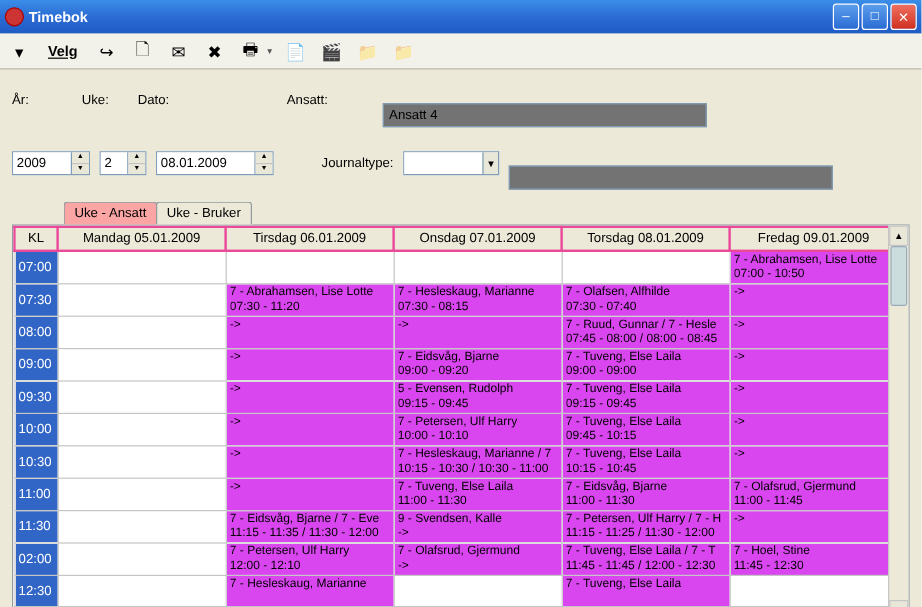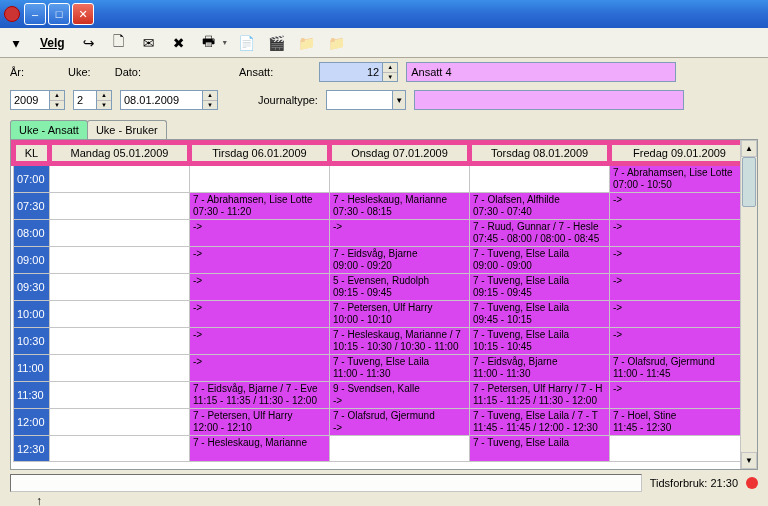--- a/index.html
+++ b/index.html
@@ -14,64 +14,65 @@
 
 .toolbar { height: 30px; background: #f3f2ea; border-bottom: 1px solid #aca899; display: flex; align-items: center; padding: 0 6px; gap: 10px; }
 .toolbar .menuword { font-size: 12px; text-decoration: underline; font-weight: bold; cursor: pointer; padding: 2px 4px; text-align: center; }
 .toolbar .tbicon { width: 20px; height: 20px; display: flex; align-items: center; justify-content: center; font-size: 14px; cursor: pointer; }
 .toolbar .dd { font-size: 8px; color: #555; margin-left: -6px; }
 
 .paramrow { display: flex; align-items: center; padding: 4px 10px; gap: 8px; background: #ece9d8; }
 .paramrow label { font-size: 11px; }
 .spin { display: inline-flex; border: 1px solid #7f9db9; background: white; height: 20px; }
 .spin input { border: none; width: 42px; font-size: 11px; padding: 0 3px; outline: none; }
-.spin.year input { width: 38px; }
+.spin.year input { width: 48px; }
 .spin.wk input { width: 22px; }
 .spin.date input { width: 81px; }
 .spin.num input { width: 62px; text-align: right; background: #c8d8f8; }
 .spin .arrows { width: 15px; display: flex; flex-direction: column; border-left: 1px solid #7f9db9; }
 .spin .arrows span { flex:1; font-size: 6px; display:flex; align-items:center; justify-content:center; background:#e9e7d8; cursor:pointer; border-bottom:1px solid #bbb;}
 .spin .arrows span:last-child{border-bottom:none;}
-.txt { border: 1px solid #7f9db9; background: #f0abfc; height: 20px; font-size: 11px; padding: 2px 4px; }
+.txt { border: 1px solid #7f9db9; background: #737373; height: 20px; font-size: 11px; padding: 2px 4px; margin-top: 24px; }
 .txt.ansatt { width: 270px; }
 .combo { display:inline-flex; border:1px solid #7f9db9; background:white; height:20px; width:80px;}
 .combo input{border:none; width:100%; font-size:11px; padding:0 3px; outline:none;}
 .combo .cbtn{width:15px; background:#e9e7d8; border-left:1px solid #7f9db9; display:flex; align-items:center; justify-content:center; font-size:8px; cursor:pointer;}
 
 .tabs { display: flex; margin: 6px 0 0 10px; }
 .tab { border: 1px solid #919b9c; border-bottom: none; padding: 3px 8px; background: #ece9d8; font-size: 11px; cursor: pointer; margin-right: -1px; border-radius: 3px 3px 0 0; }
-.tab.active { background: #86efac; position: relative; z-index: 2; }
+.tab.active { background: #fca5a5; position: relative; z-index: 2; margin-left: 43px; }
 
 .gridwrap { margin: 0 10px; border: 1px solid #919b9c; background: white; display: flex; height: 331px; }
 .gridinner { flex: 1; overflow: hidden; }
 .scrollv { width: 17px; background: #ece9d8; border-left: 1px solid #c5c5c5; display:flex; flex-direction:column; }
 .scrollv .sbtn { height:17px; background:#e9e7d8; border:1px solid #c5c5c5; display:flex; align-items:center; justify-content:center; font-size:8px; cursor:pointer;}
 .scrollv .track{flex:1; position:relative;}
 .scrollv .thumb{position:absolute; left:1px; right:1px; top:0; height:50px; background:#cdd; border:1px solid #9ab; border-radius:2px;}
 
 table.grid { border-collapse: collapse; width: 100%; table-layout: fixed; }
-table.grid th { background: #ece9d8; border: 5px solid #ec4899; font-weight: normal; font-size: 11px; padding: 2px 3px; height: 20px; }
+table.grid th { background: #ece9d8; border: 2px solid #ec4899; font-weight: normal; font-size: 11px; padding: 2px 3px; height: 20px; }
 table.grid th.kl { width: 36px; }
 table.grid th.day { width: 140px; }
 table.grid td { border: 1px solid #c5c5c5; font-size: 10px; padding: 1px 3px; vertical-align: top; height: 26px; overflow: hidden; white-space: nowrap; text-overflow: ellipsis; }
 table.grid td.hour { background: #3165c6; color: white; text-align: left; font-size: 11px; vertical-align: middle; }
 table.grid td.appt, table.grid td.arrow { background: #d946ef; }
 table.grid td .line { display:block; overflow:hidden; text-overflow:ellipsis; white-space:nowrap; line-height: 12px; }
 
 .statusbar { display: flex; align-items: center; padding: 2px 10px; margin-top: 2px; gap: 8px; }
 .statusbox { flex:1; height: 18px; border: 1px inset #c5c5c5; background:#fdfdfb;}
 .tids { font-size: 11px; }
 .rec { width: 12px; height: 12px; background: #e33; border-radius: 50%; }
 .uparrow { font-size: 12px; margin-left: 36px; }
 </style>
 </head>
 <body>
 
 <div class="titlebar">
   <div class="appicon"></div>
+  <div class="title">Timebok</div>
   <div class="winbtns">
     <div class="winbtn">–</div>
     <div class="winbtn">□</div>
     <div class="winbtn close">✕</div>
   </div>
 </div>
 
 <div class="toolbar">
   <span class="tbicon">▾</span>
   <span class="menuword">Velg</span>
@@ -89,27 +90,20 @@
 
 <div class="paramrow">
   <label>År:</label>
   <span style="width:28px"></span>
   <label>Uke:</label>
   <span style="width:8px"></span>
   <label>Dato:</label>
   <span style="width:82px"></span>
   <label>Ansatt:</label>
   <span style="width:30px"></span>
-  <div class="spin num">
-    <input value="12" style="">
-    <div class="arrows">
-        <span>▲</span>
-        <span>▼</span>
-      </div>
-  </div>
   <input class="txt ansatt" value="Ansatt 4" style="">
 </div>
 
 <div class="paramrow">
   <div class="spin year">
     <input value="2009" style="">
     <div class="arrows">
         <span>▲</span>
         <span>▼</span>
       </div>
@@ -321,21 +315,21 @@
             <td class="appt">
               <span class="line">7 - Petersen, Ulf Harry / 7 - H</span>
               <span class="line">11:15 - 11:25 / 11:30 - 12:00</span>
             </td>
             <td class="arrow">
               <span class="line">-&gt;</span>
               <span class="line"></span>
             </td>
           </tr>
           <tr>
-            <td class="hour">12:00</td>
+            <td class="hour">02:00</td>
             <td></td>
             <td class="appt">
               <span class="line">7 - Petersen, Ulf Harry</span>
               <span class="line">12:00 - 12:10</span>
             </td>
             <td class="appt">
               <span class="line">7 - Olafsrud, Gjermund</span>
               <span class="line">-&gt;</span>
             </td>
             <td class="appt">

